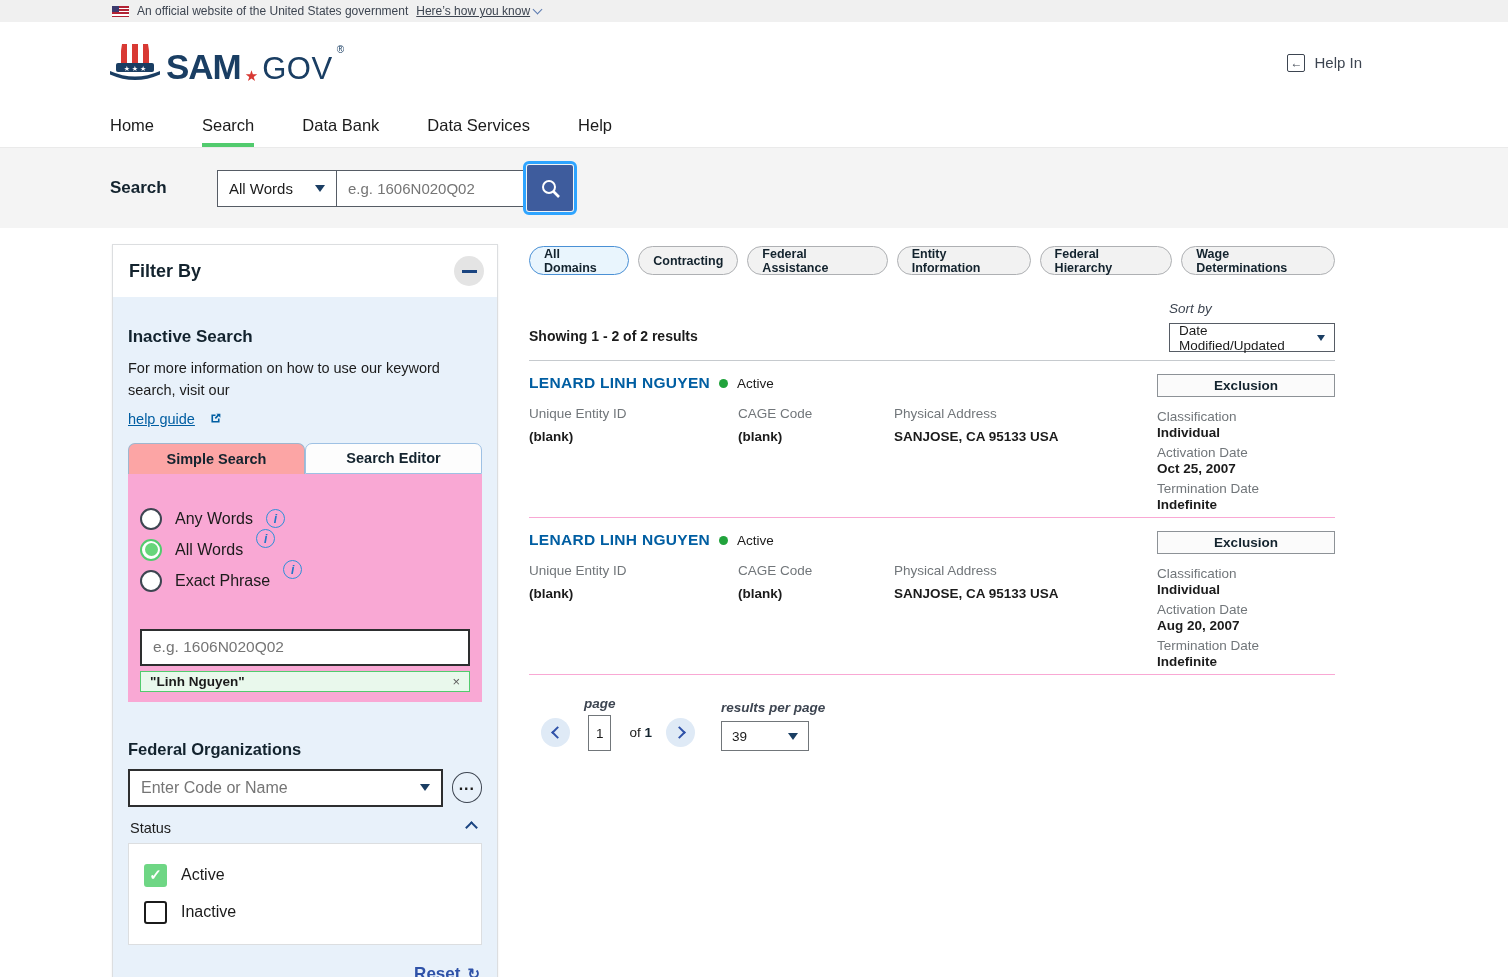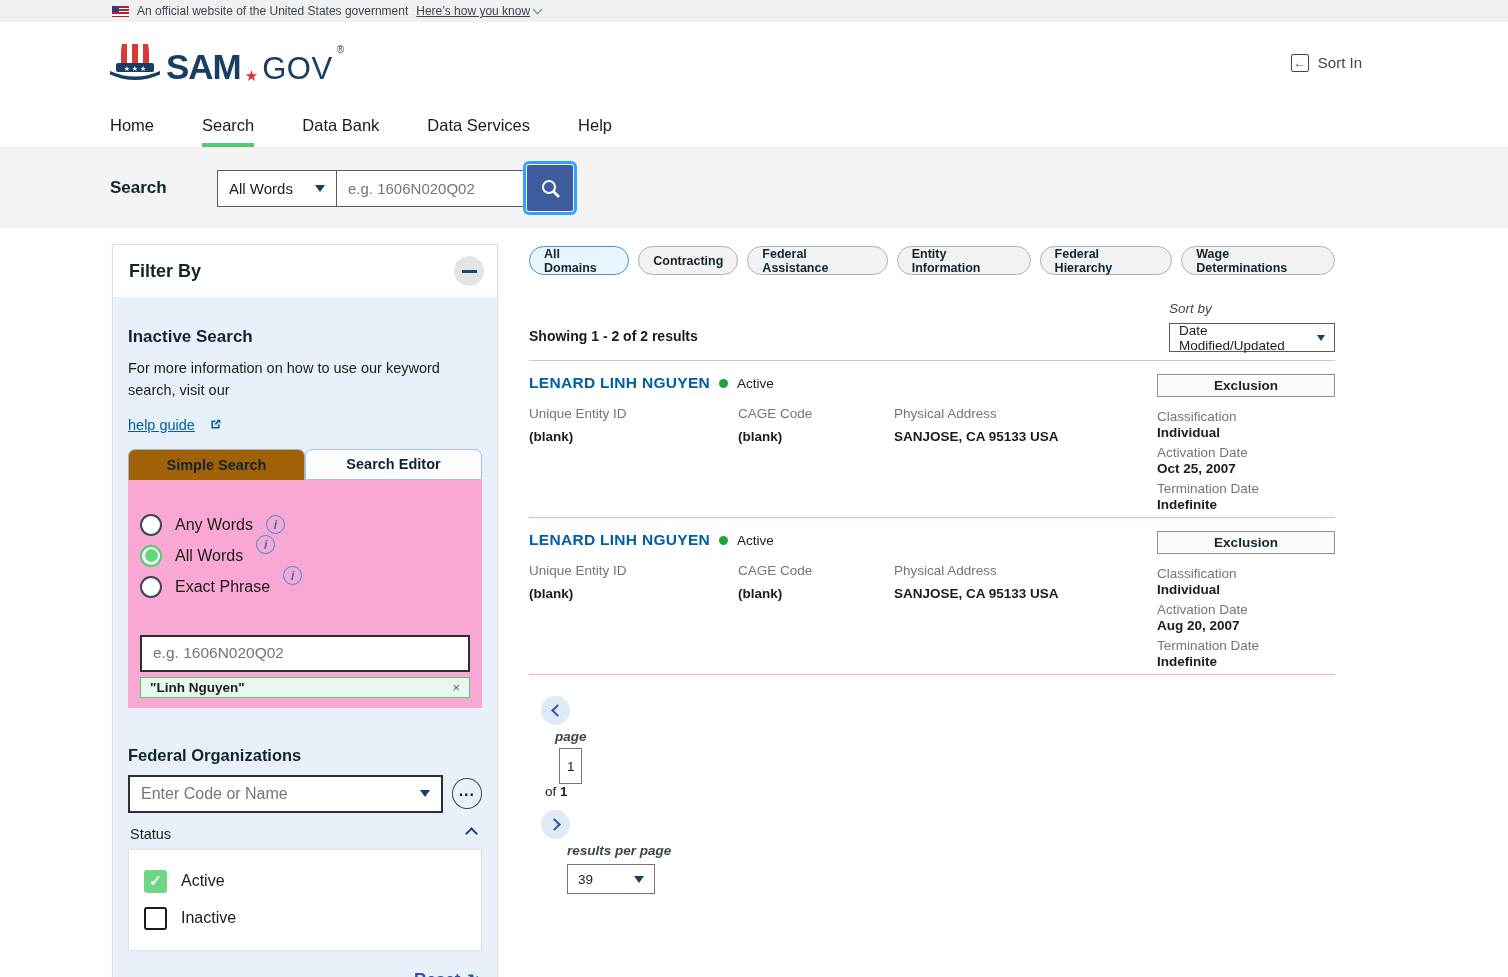--- a/index.html
+++ b/index.html
@@ -50,24 +50,24 @@
 
   
   .filter-panel{width:386px;flex-shrink:0;border:1px solid #dcdee0;background:#e8f1fa;box-shadow:0 1px 2px rgba(0,0,0,.08);}
   .filter-header{background:#fff;height:52px;display:flex;align-items:center;justify-content:space-between;padding:0 13px 0 16px;}
   .filter-title{font-size:18px;font-weight:700;color:#13232e;}
   .collapse-btn{width:30px;height:30px;border-radius:50%;background:#e4e4e4;border:none;display:flex;align-items:center;justify-content:center;}
   .minus-bar{width:15px;height:3px;background:#1a4480;}
   .filter-body{padding:0 15px 18px;}
   .kw-heading{font-size:17px;font-weight:700;color:#13232e;margin:30px 0 10px;}
   .kw-desc{font-size:14.5px;color:#1b1b1b;line-height:1.55;}
-  .help-link{color:#005ea2;font-size:14.5px;text-decoration:underline;display:inline-flex;align-items:center;gap:14px;margin-top:15px;}
+  .help-link{color:#005ea2;font-size:14.5px;text-decoration:underline;display:inline-flex;align-items:center;gap:14px;margin-top:9px;}
   .tabs{display:flex;margin-top:15px;}
   .tab{flex:1;height:31px;display:flex;align-items:center;justify-content:center;font-size:14.5px;font-weight:700;color:#13232e;border-radius:7px 7px 0 0;}
-  .tab.active{background:#a16207;border:1px solid #9fb6ce;border-bottom:none;}
+  .tab.active{background:#fca5a5;border:1px solid #9fb6ce;border-bottom:none;}
   .tab.inactive{background:#fdfdfd;border:1px solid #9ec1e4;}
   .kw-box{background:#f9a8d4;padding:34px 12px 10px;}
   .radio-row{display:flex;align-items:center;gap:13px;margin-bottom:9px;}
   .radio{width:22px;height:22px;border-radius:50%;border:2px solid #3d4551;background:#fff;flex-shrink:0;}
   .radio.checked{border-color:#52cb6e;display:flex;align-items:center;justify-content:center;}
   .radio.checked::after{content:"";width:13px;height:13px;border-radius:50%;background:#67d57a;}
   .radio-label{font-size:16px;color:#1b1b1b;}
   .info-icon{width:19px;height:19px;border-radius:50%;border:1.5px solid #2e8fd8;color:#2176c6;font-size:12px;font-style:italic;font-weight:700;display:flex;align-items:center;justify-content:center;flex-shrink:0;}
   .info-icon::before{content:"i";}
   .info-raised{position:relative;top:-11px;}
@@ -116,21 +116,21 @@
   .status-text{font-size:13.5px;color:#1b1b1b;}
   .result-fields{display:grid;grid-template-columns:209px 156px auto;margin-top:14px;}
   .flabel{display:block;font-size:13.5px;color:#71767a;margin-bottom:8px;}
   .fvalue{display:block;font-size:13.5px;font-weight:700;color:#1b1b1b;}
   .result-side{width:178px;flex-shrink:0;}
   .excl-badge{height:23px;border:1px solid #8d9297;background:#fbfbfb;display:flex;align-items:center;justify-content:center;font-size:13.5px;font-weight:700;color:#13232e;margin-bottom:12px;}
   .side-field{margin-bottom:5px;}
   .side-field .flabel{margin-bottom:1px;}
 
   
-  .pagination{display:flex;align-items:flex-start;margin-top:21px;padding-left:12px;flex-direction:column;}
+  .pagination{display:flex;align-items:flex-end;margin-top:21px;padding-left:12px;}
   .page-nav-btn{width:29px;height:29px;border-radius:50%;background:#dfeaf6;border:none;display:flex;align-items:center;justify-content:center;margin-bottom:4px;}
   .chev-left{width:9px;height:9px;border-left:2px solid #2f52a8;border-bottom:2px solid #2f52a8;transform:rotate(45deg);margin-left:3px;}
   .chev-right{width:9px;height:9px;border-right:2px solid #2f52a8;border-bottom:2px solid #2f52a8;transform:rotate(-45deg);margin-right:3px;}
   .page-group{display:flex;flex-direction:column;align-items:center;margin:0 10px 0 14px;}
   .pg-label{font-style:italic;font-size:13.5px;font-weight:600;color:#3d4551;margin-bottom:4px;}
   .page-input{width:23px;height:36px;border:1px solid #71767a;text-align:center;font-size:13.5px;color:#1b1b1b;outline:none;}
   .of-group{font-size:13.5px;color:#1b1b1b;margin:0 14px 11px 4px;}
   .of-total{font-weight:700;color:#13232e;}
   .pp-group{display:flex;flex-direction:column;margin-left:26px;}
   .pp-select{width:88px;height:30px;background:#fff;border:1px solid #71767a;display:flex;align-items:center;justify-content:space-between;padding:0 10px;font-size:13.5px;color:#1b1b1b;}
@@ -165,21 +165,21 @@
       <text x="27" y="28.5" font-size="7" fill="#ffffff" text-anchor="middle">★ ★ ★</text>
       <path d="M2 29 Q27 40 52 29 L52 32.5 Q27 43.5 2 32.5 Z" fill="#1a3e63"></path>
     </svg>
     <span class="logo-sam">SAM</span>
     <span class="logo-star"></span>
     <span class="logo-gov">GOV</span>
     <span class="logo-reg">®</span>
   </a>
   <a class="signin clickable">
     <span class="signin-box"></span>
-    <span>Sort In</span>
+    <span>Help In</span>
   </a>
 </header>
 
 <nav class="main-nav">
   <a class="nav-item clickable">Home</a>
   <a class="nav-item active clickable">Search</a>
   <a class="nav-item clickable">Data Bank</a>
   <a class="nav-item clickable">Data Services</a>
   <a class="nav-item clickable">Help</a>
 </nav>

